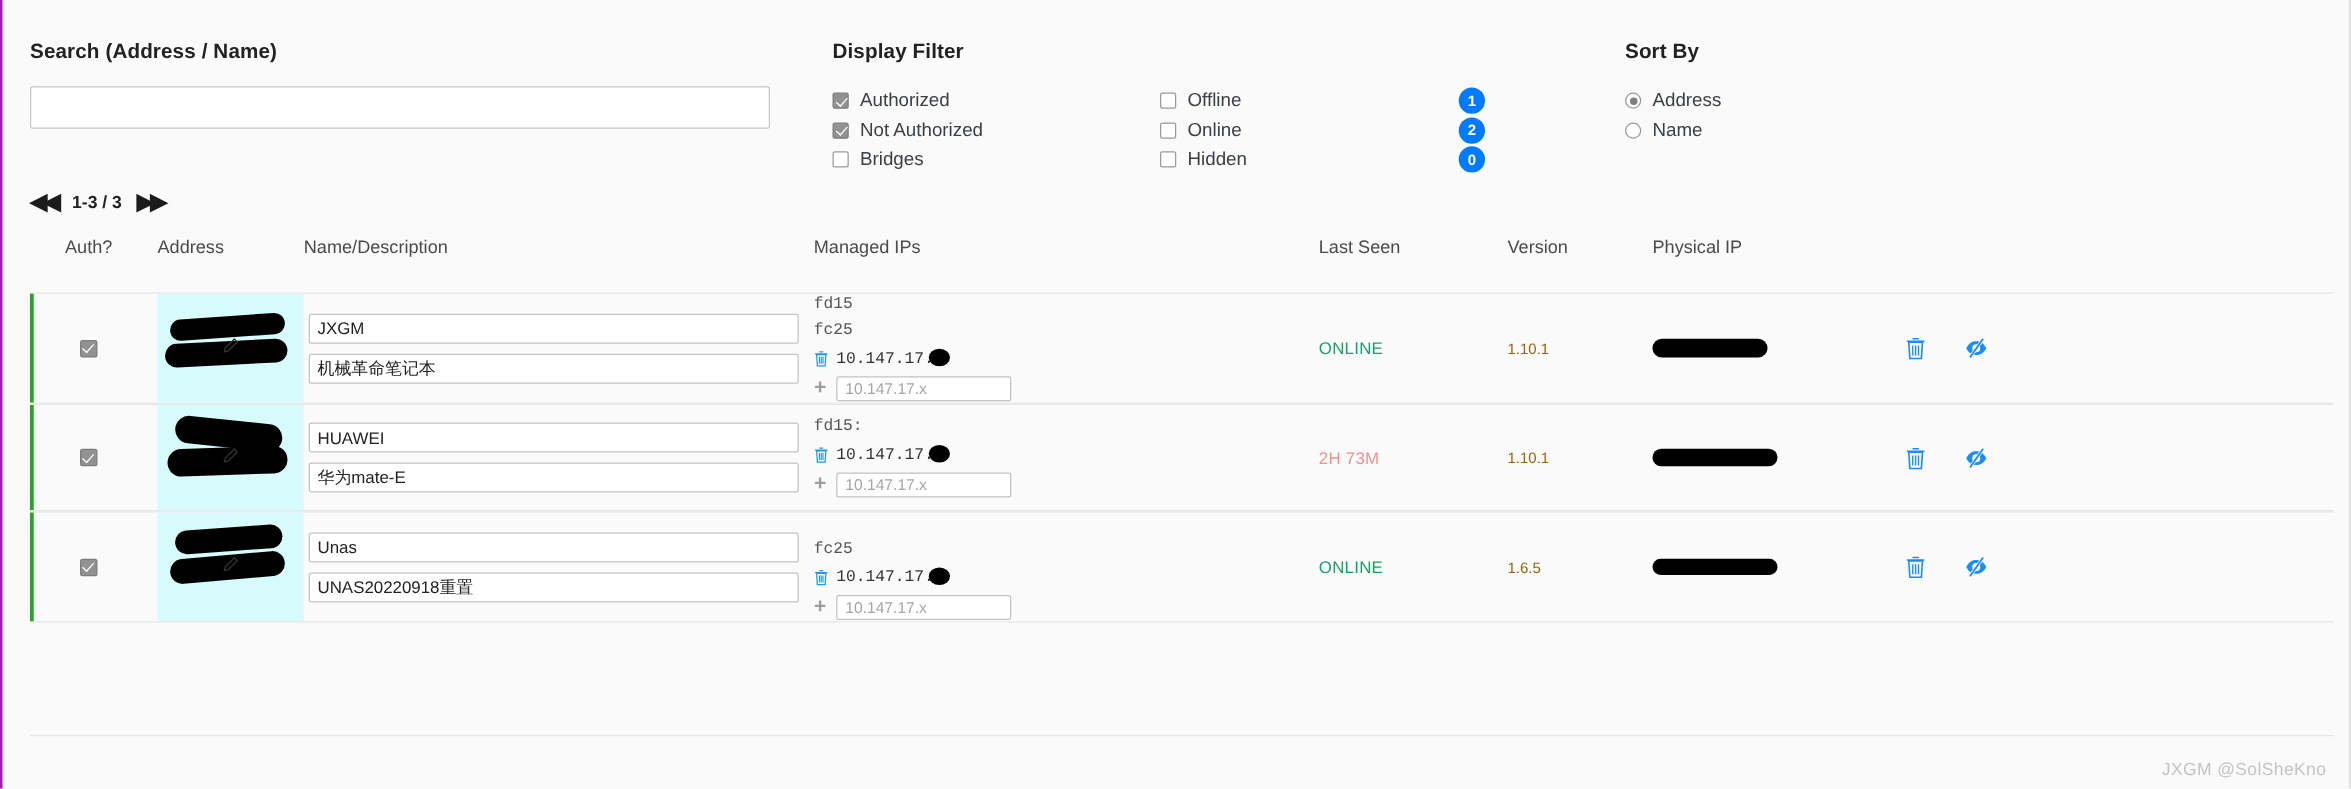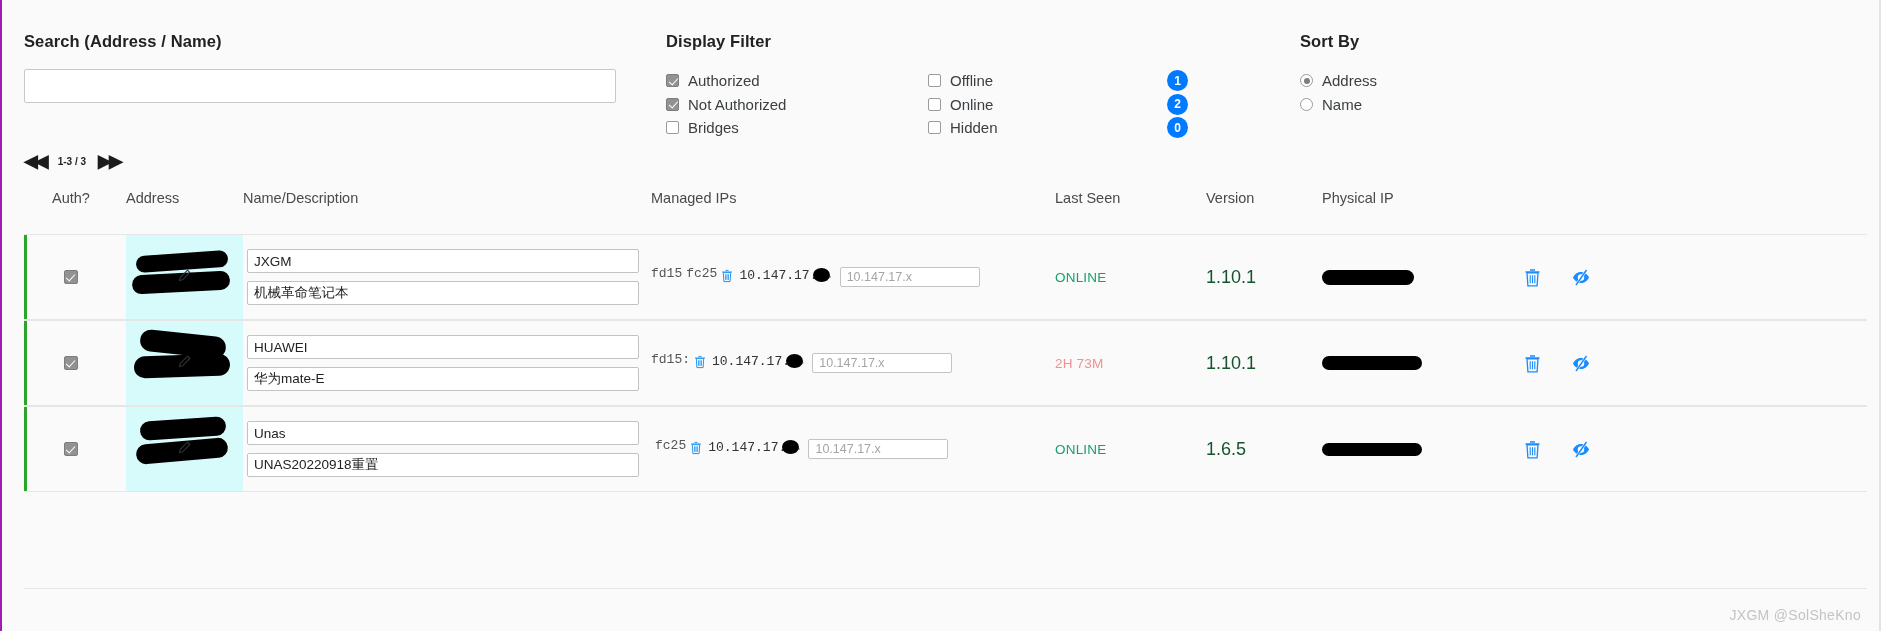--- a/index.html
+++ b/index.html
@@ -139,21 +139,21 @@
     font-weight: bold;
     color: #222;
   }
   .pg-arrow {
     font-size: 18px;
     line-height: 1;
     color: #1b1b1b;
     letter-spacing: -3px;
     cursor: pointer;
   }
-  .pg-text { margin: 0 12px; font-size: 10px; }
+  .pg-text { margin: 0 12px; font-size: 14px; }
 
   
   .tbl { position: absolute; top: 190px; left: 22px; right: 12px; }
   .thead {
     display: flex;
     align-items: flex-start;
     height: 44px;
     font-size: 14.5px;
     color: #4a4a4a;
   }
@@ -223,20 +223,21 @@
     background: #fff;
     font-family: "Liberation Sans", sans-serif;
     font-size: 13.5px;
     padding: 0 6px;
     color: #222;
     outline: none;
   }
 
   .ipcell {
     display: flex;
+    flex-direction: column;
     gap: 4px;
     font-family: "Liberation Mono", monospace;
     font-size: 13px;
     color: #555;
     position: relative;
     width: 100%;
   }
   .ip6 { position: relative; height: 17px; white-space: nowrap; }
   .ip6 span { position: relative; z-index: 1; }
   .ip-managed {
@@ -270,21 +271,21 @@
   .icon-plus {
     color: #9e9e9e;
     font-size: 17px;
     font-weight: bold;
     line-height: 1;
     display: inline-block;
   }
 
   .status-online { color: #18a06a; font-size: 13.5px; letter-spacing: .2px; }
   .status-stale  { color: #f2908f; font-size: 13.5px; letter-spacing: .2px; }
-  .version { font-size: 18px; color: #14532d; }
+  .version { font-size: 12px; color: #a16207; }
 
   .act-icon { cursor: pointer; display: inline-flex; }
 
   .watermark {
     position: absolute;
     right: 18px; bottom: 8px;
     font-size: 14px;
     color: #c4c4c4;
     letter-spacing: .3px;
   }

